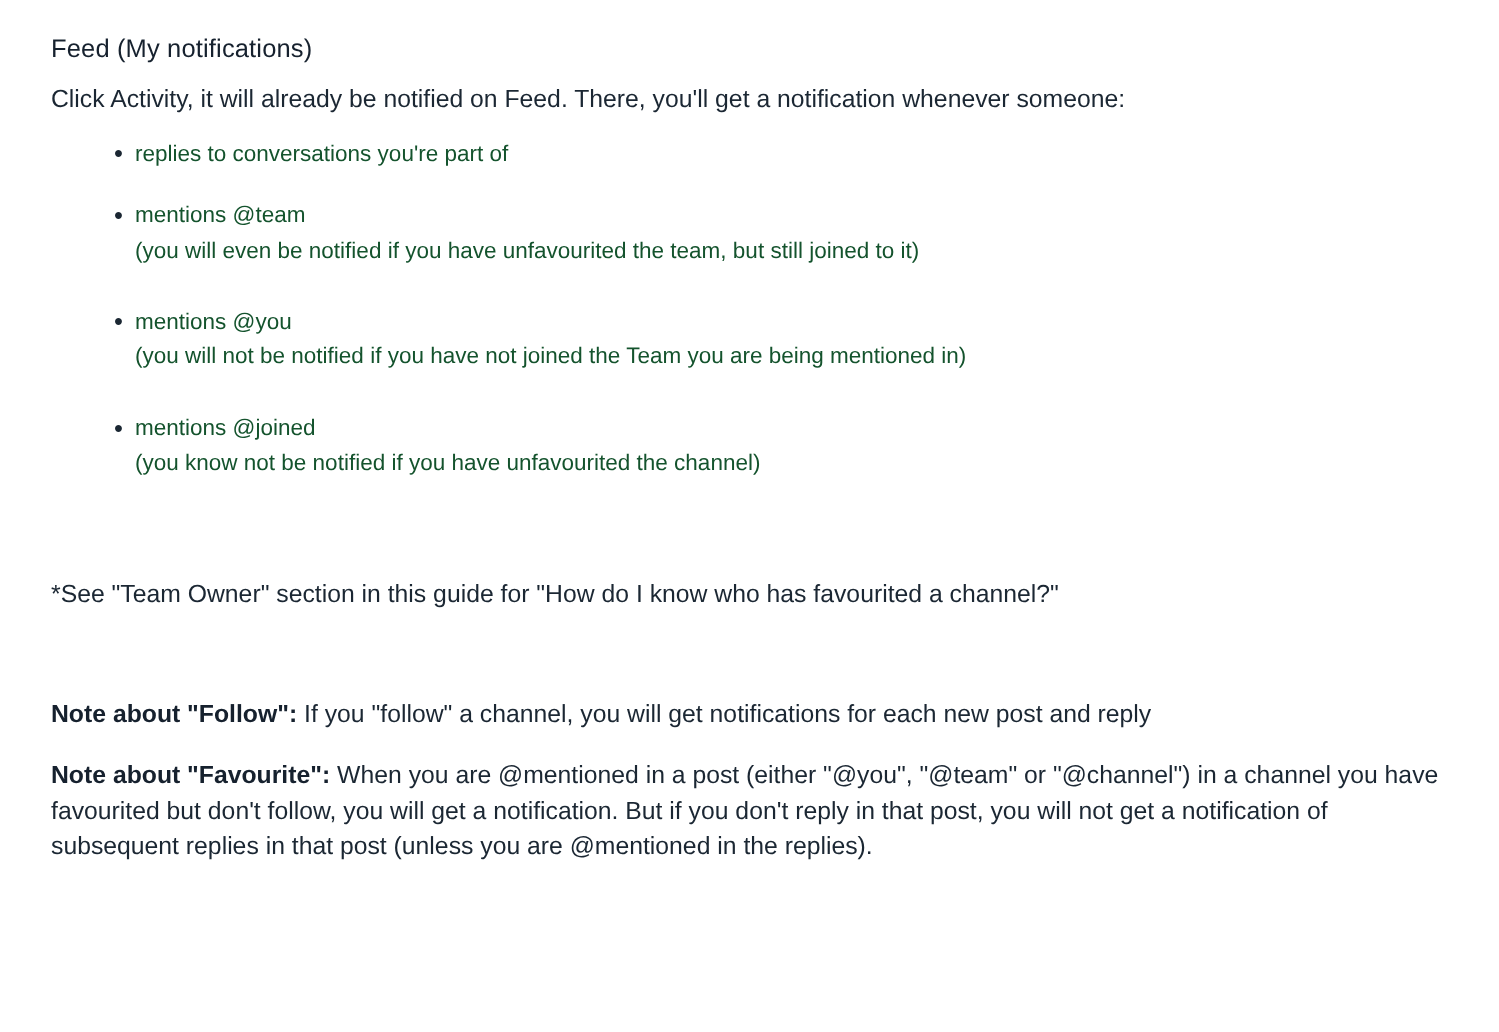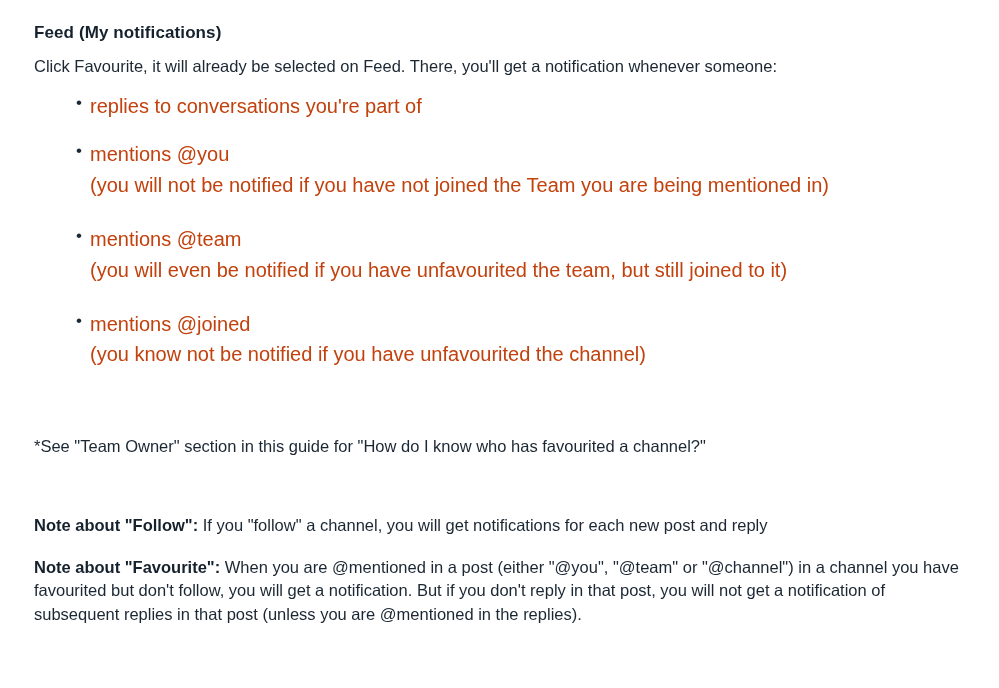--- a/index.html
+++ b/index.html
@@ -16,44 +16,44 @@
   }
   .page {
     width: 999px;
     min-height: 688px;
     box-sizing: border-box;
     padding: 22px 28px 10px 34px;
     position: relative;
   }
   .heading {
     font-size: 17px;
-    font-weight: bold;
+    font-weight: normal;
     line-height: 1.35;
     color: #16212e;
     margin: 0 0 10px 0;
     letter-spacing: 0.1px;
   }
   .intro {
     font-size: 16.5px;
     line-height: 1.4;
     color: #1b2733;
     margin: 0 0 14px 0;
   }
   ul.bullets {
     list-style: none;
     margin: 0;
     padding: 0;
   }
   ul.bullets > li {
     position: relative;
     padding-left: 56px;
     margin: 0 0 26px 0;
-    font-size: 20px;
+    font-size: 15px;
     line-height: 1.42;
-    color: #c2410c;
+    color: #14532d;
   }
   ul.bullets > li.tight {
     margin-bottom: 20px;
   }
   ul.bullets > li::before {
     content: "\2022";
     position: absolute;
     left: 42px;
     top: -1px;
     font-size: 17px;
@@ -85,33 +85,33 @@
     max-width: 945px;
   }
 </style>
 </head>
 <body>
 
 <div class="page">
 
   <h1 class="heading">Feed (My notifications)</h1>
 
-  <p class="intro">Click Favourite, it will already be selected on Feed. There, you'll get a notification whenever someone:</p>
+  <p class="intro">Click Activity, it will already be notified on Feed. There, you'll get a notification whenever someone:</p>
 
   <ul class="bullets">
     <li class="tight">
       <span>replies to conversations you're part of</span>
     </li>
     <li>
+      <span>mentions @team</span>
+      <span class="sub">(you will even be notified if you have unfavourited the team, but still joined to it)</span>
+    </li>
+    <li>
       <span>mentions @you</span>
       <span class="sub">(you will not be notified if you have not joined the Team you are being mentioned in)</span>
-    </li>
-    <li>
-      <span>mentions @team</span>
-      <span class="sub">(you will even be notified if you have unfavourited the team, but still joined to it)</span>
     </li>
     <li>
       <span>mentions @joined</span>
       <span class="sub">(you know not be notified if you have unfavourited the channel)</span>
     </li>
   </ul>
 
   <div class="spacer-1"></div>
 
   <p class="note-line">*See "Team Owner" section in this guide for "How do I know who has favourited a channel?"</p>

